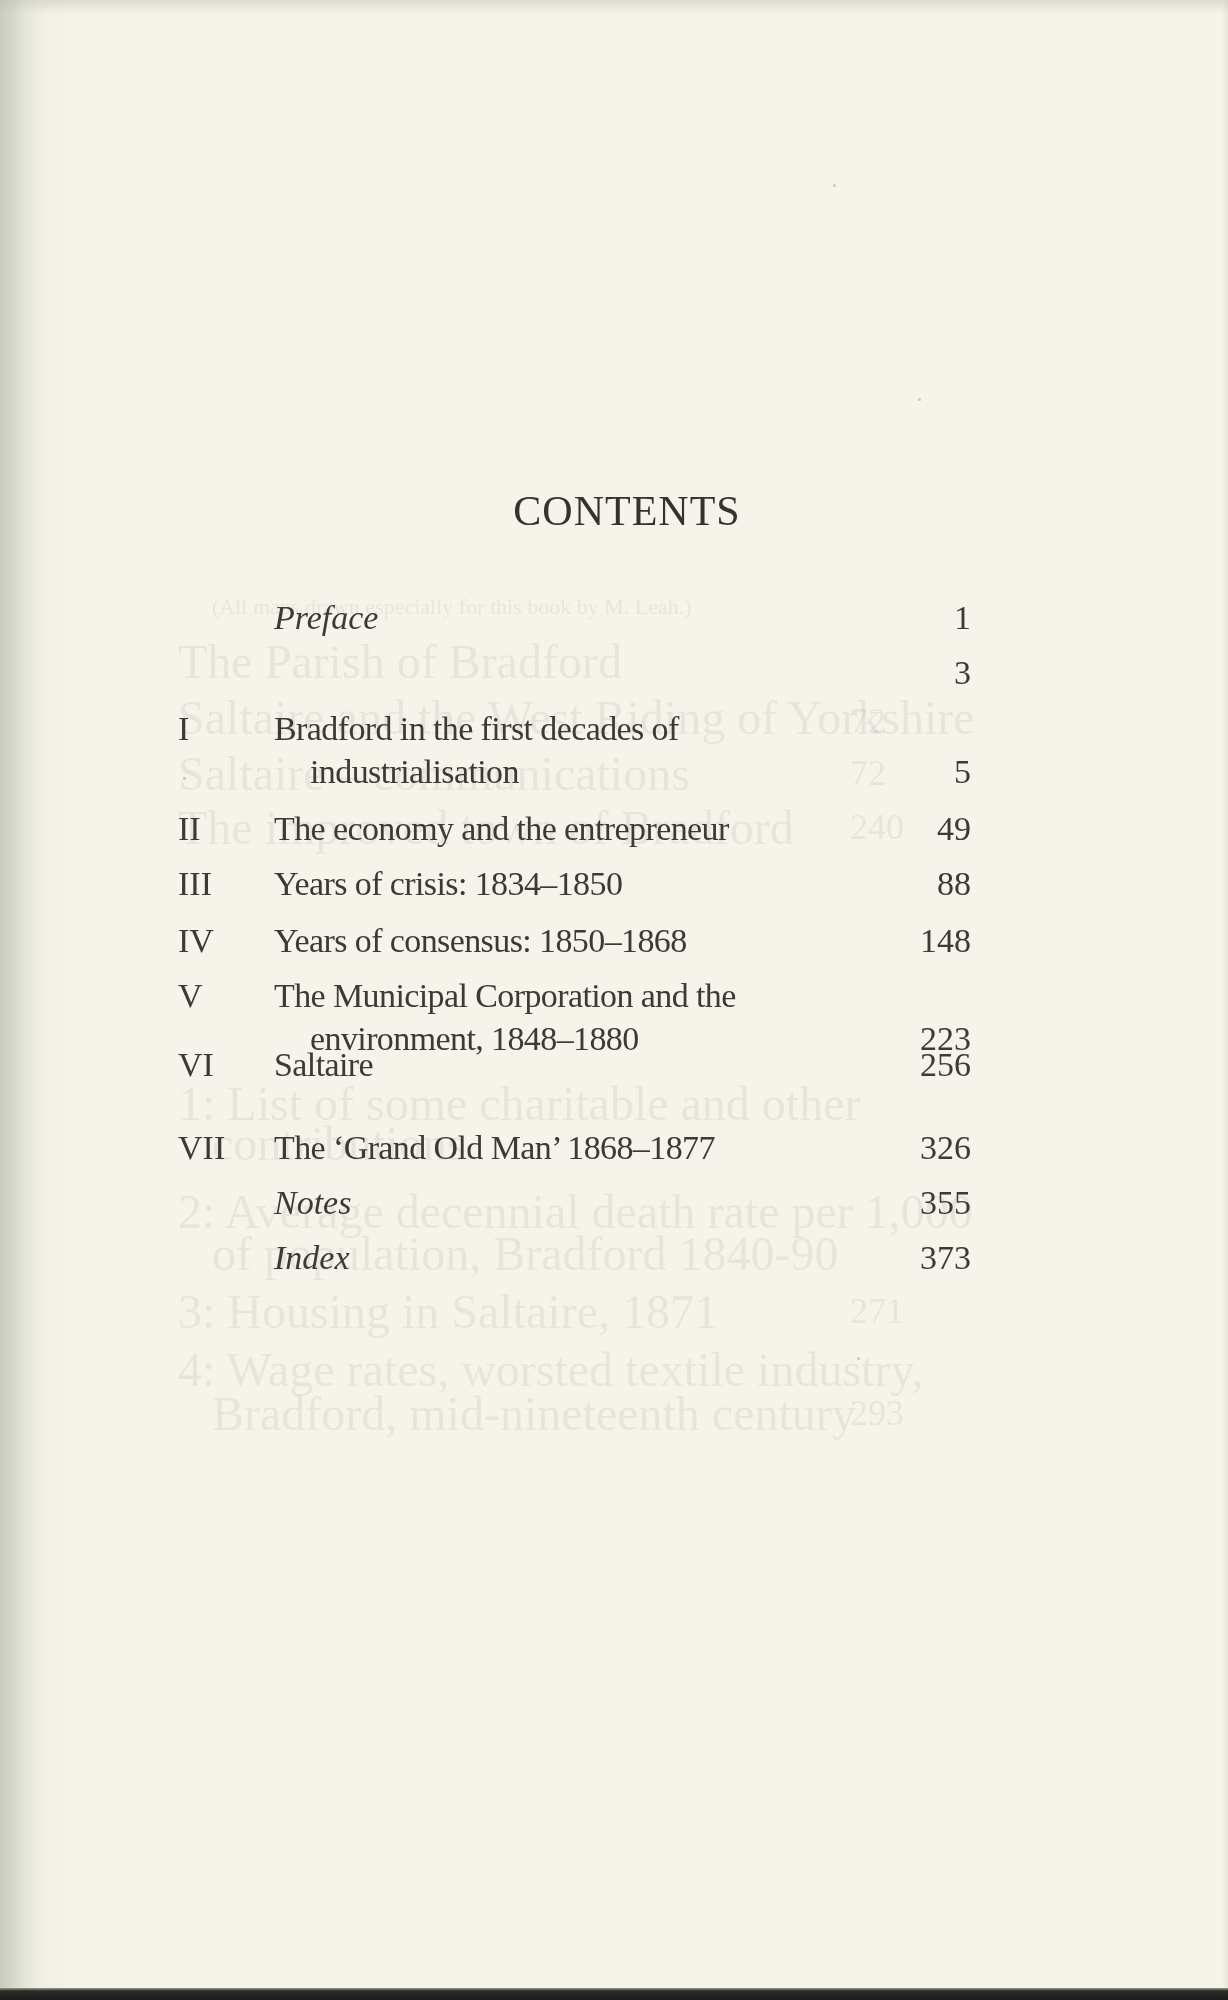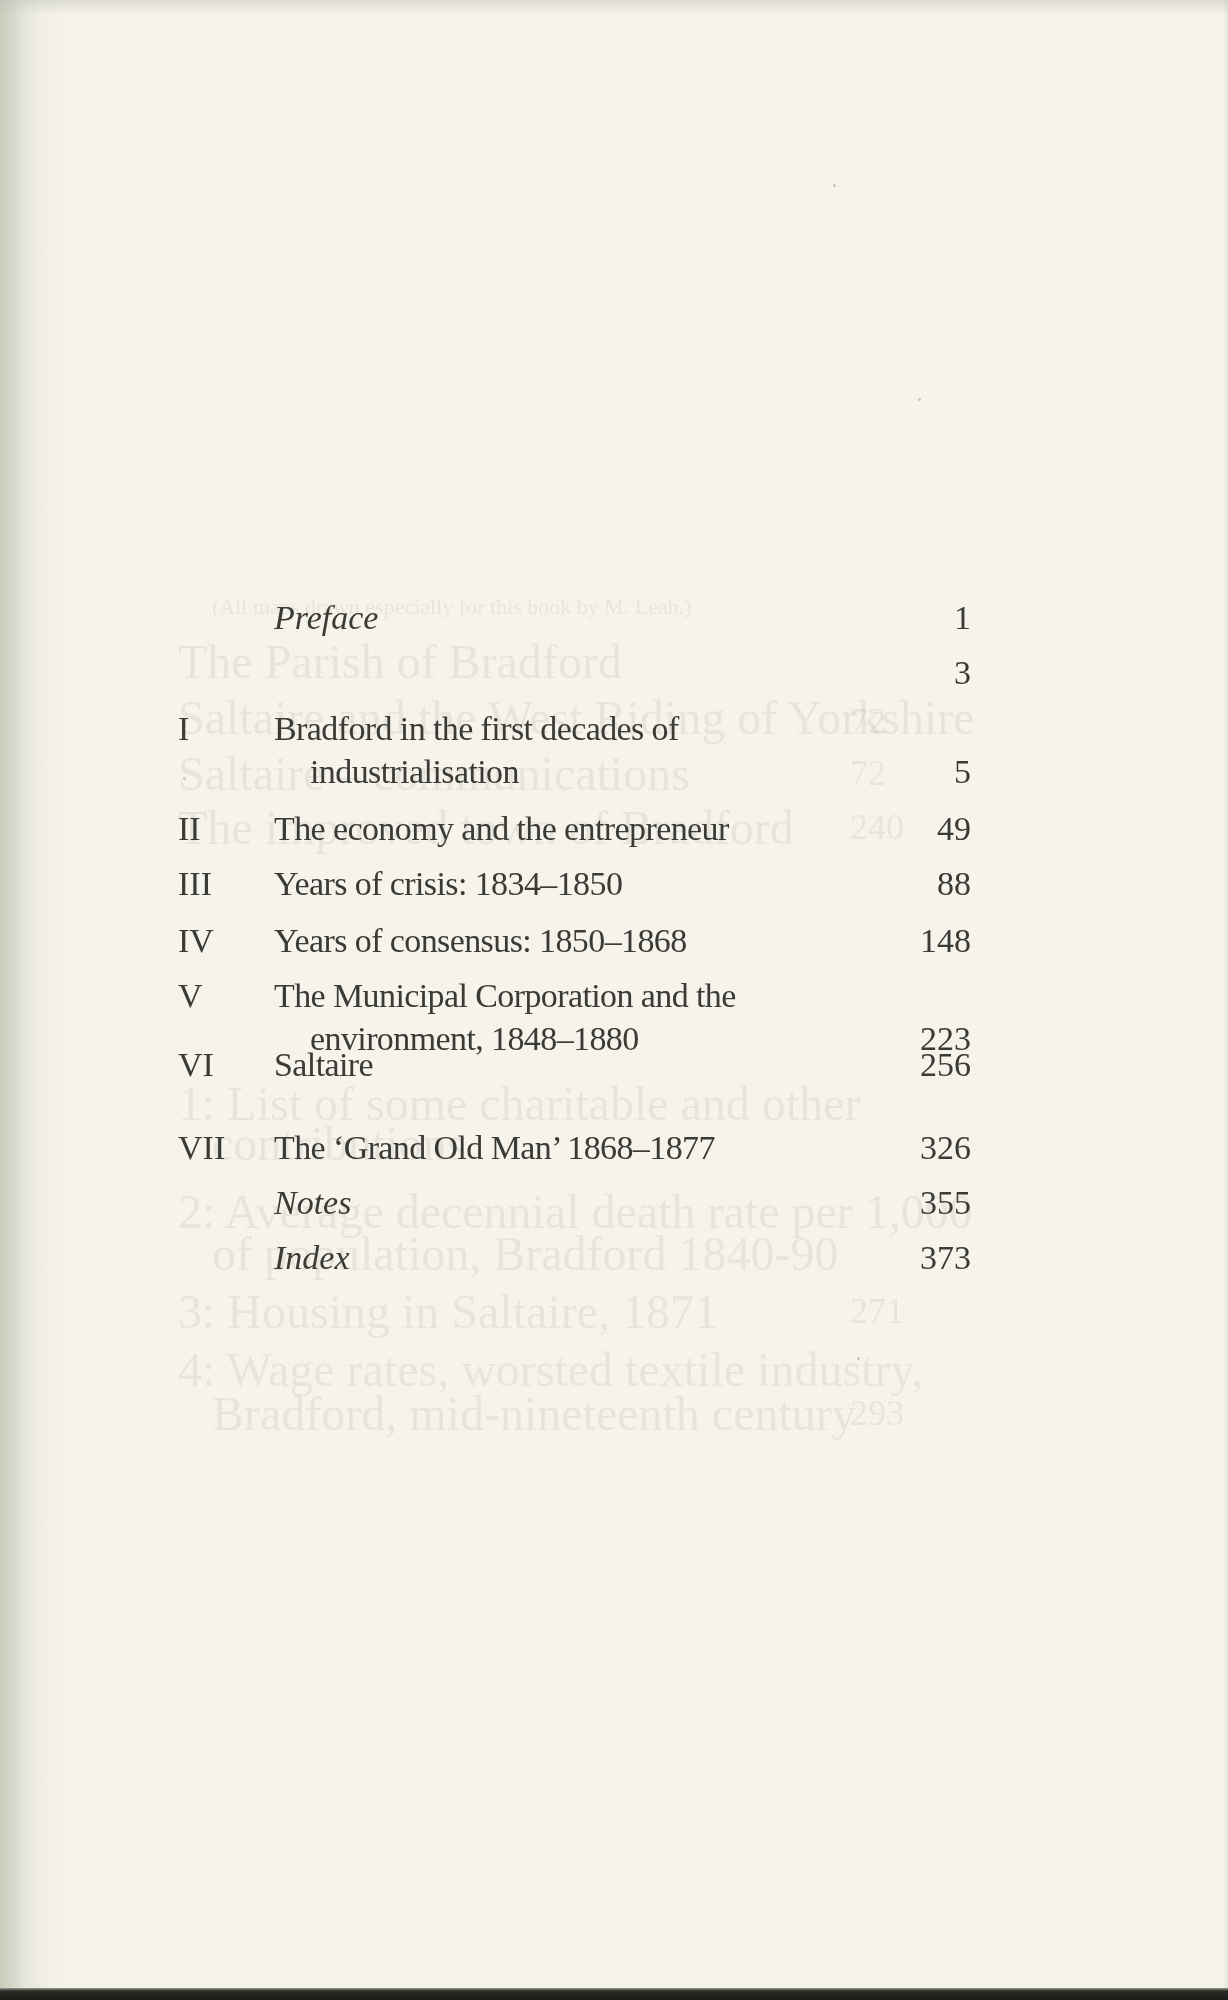--- a/index.html
+++ b/index.html
@@ -75,20 +75,21 @@
     <div class="ghost" style="left:212px;top:1122px;">contributions</div>
     <div class="ghost" style="left:178px;top:1190px;">2: Average decennial death rate per 1,000</div>
     <div class="ghost" style="left:212px;top:1232px;">of population, Bradford 1840-90</div>
     <div class="ghost" style="left:178px;top:1290px;">3: Housing in Saltaire, 1871</div>
     <div class="ghost-num" style="left:850px;top:1290px;">271</div>
     <div class="ghost" style="left:178px;top:1348px;">4: Wage rates, worsted textile industry,</div>
     <div class="ghost" style="left:212px;top:1392px;">Bradford, mid-nineteenth century</div>
     <div class="ghost-num" style="left:850px;top:1392px;">293</div>
   </div>
 
+  <h1 class="title" style="margin:0;font-weight:normal;">CONTENTS</h1>
 
   <div>
 
     <div class="row" style="top:596px;">
       <span class="label italic">Preface</span>
       <span class="page-num">1</span>
     </div>
 
     <div class="row" style="top:651px;">
       <span class="page-num">3</span>

